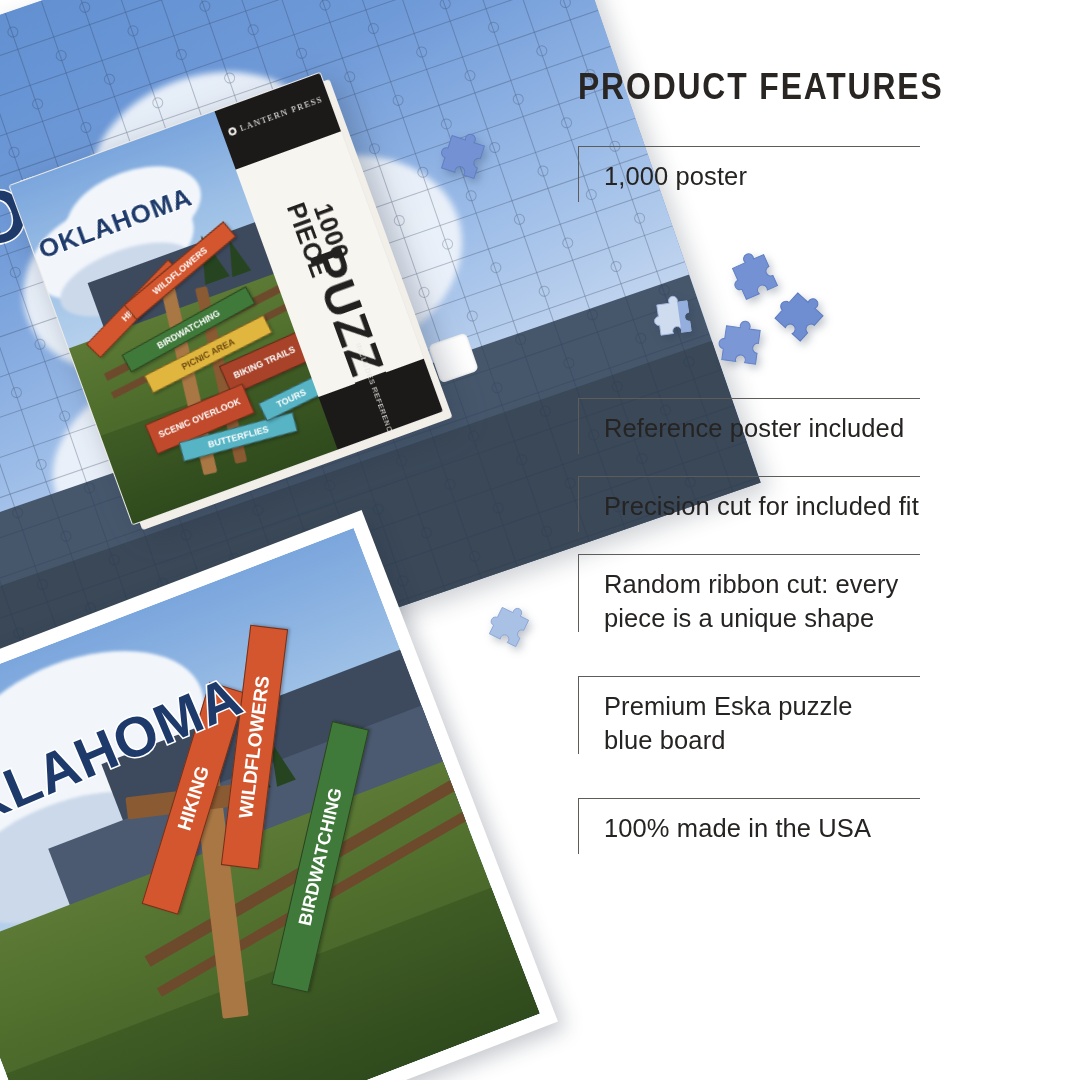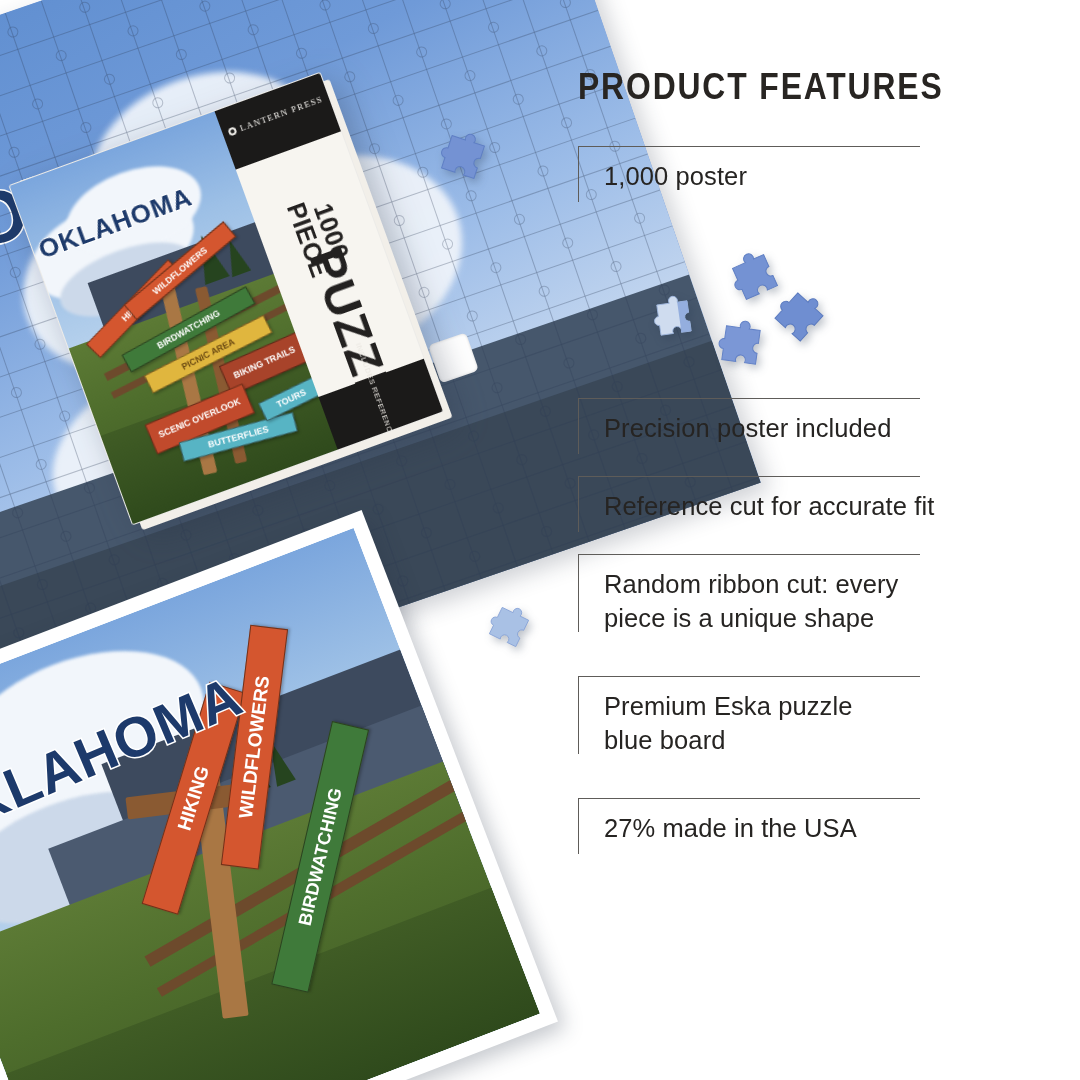--- a/index.html
+++ b/index.html
@@ -465,40 +465,40 @@
     <div class="feat-title">PRODUCT FEATURES</div>
     <div class="feat-list" id="feat-list">
         <div class="feat-item" style="top: 78px;">
           <div class="feat-rule"></div>
           <div class="feat-tick" style="height: 56px;"></div>
           <div class="feat-text">1,000 poster</div>
         </div>
         <div class="feat-item" style="top: 330px;">
           <div class="feat-rule"></div>
           <div class="feat-tick" style="height: 56px;"></div>
-          <div class="feat-text">Precision poster included</div>
+          <div class="feat-text">Reference poster included</div>
         </div>
         <div class="feat-item" style="top: 408px;">
           <div class="feat-rule"></div>
           <div class="feat-tick" style="height: 56px;"></div>
-          <div class="feat-text">Reference cut for accurate fit</div>
+          <div class="feat-text">Precision cut for included fit</div>
         </div>
         <div class="feat-item" style="top: 486px;">
           <div class="feat-rule"></div>
           <div class="feat-tick" style="height: 78px;"></div>
           <div class="feat-text">Random ribbon cut: every
 piece is a unique shape</div>
         </div>
         <div class="feat-item" style="top: 608px;">
           <div class="feat-rule"></div>
           <div class="feat-tick" style="height: 78px;"></div>
           <div class="feat-text">Premium Eska puzzle
 blue board</div>
         </div>
         <div class="feat-item" style="top: 730px;">
           <div class="feat-rule"></div>
           <div class="feat-tick" style="height: 56px;"></div>
-          <div class="feat-text">27% made in the USA</div>
+          <div class="feat-text">100% made in the USA</div>
         </div>
       </div>
   </div>
 
 </div>
 
 </body></html>

